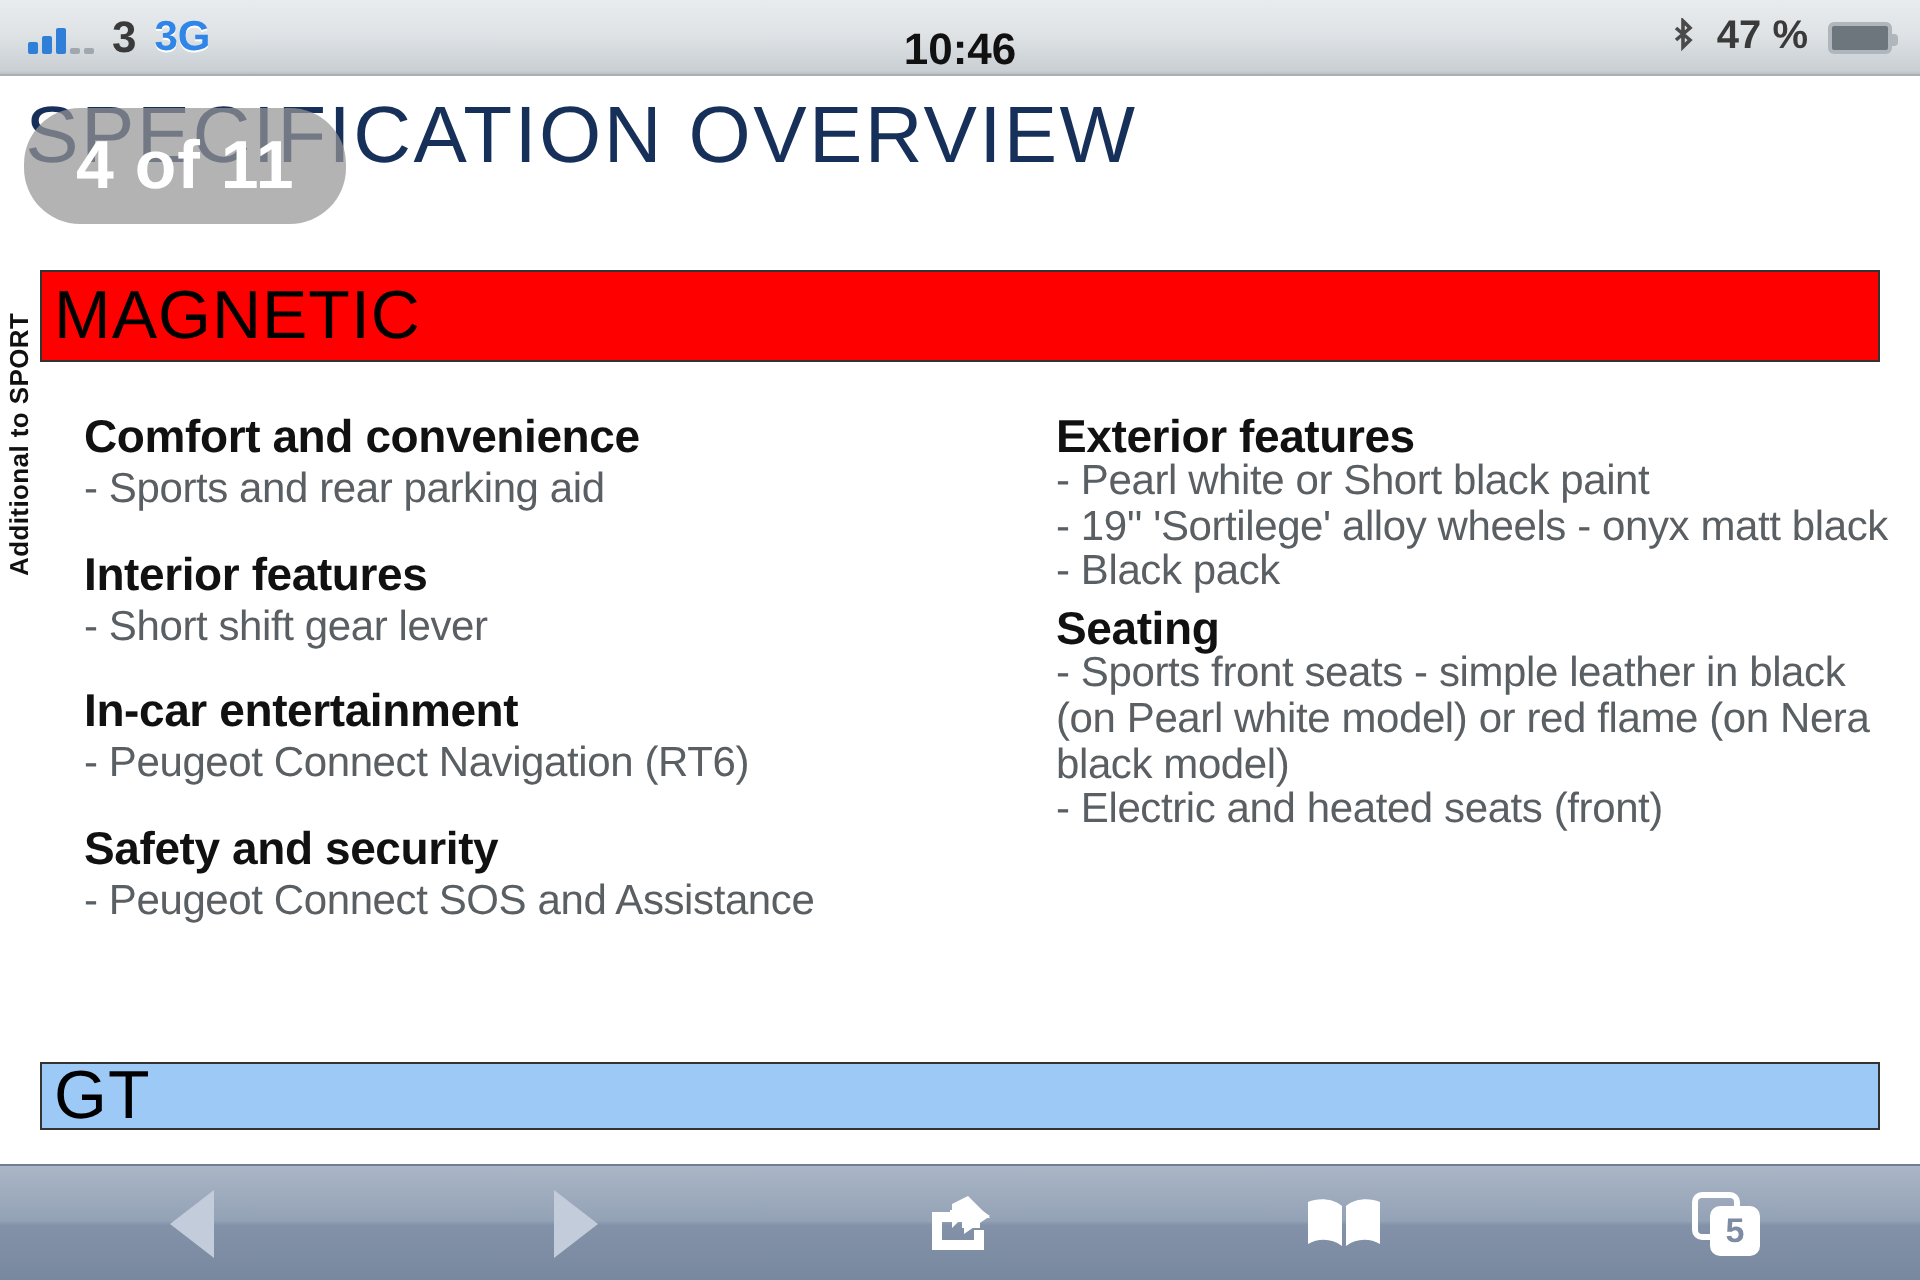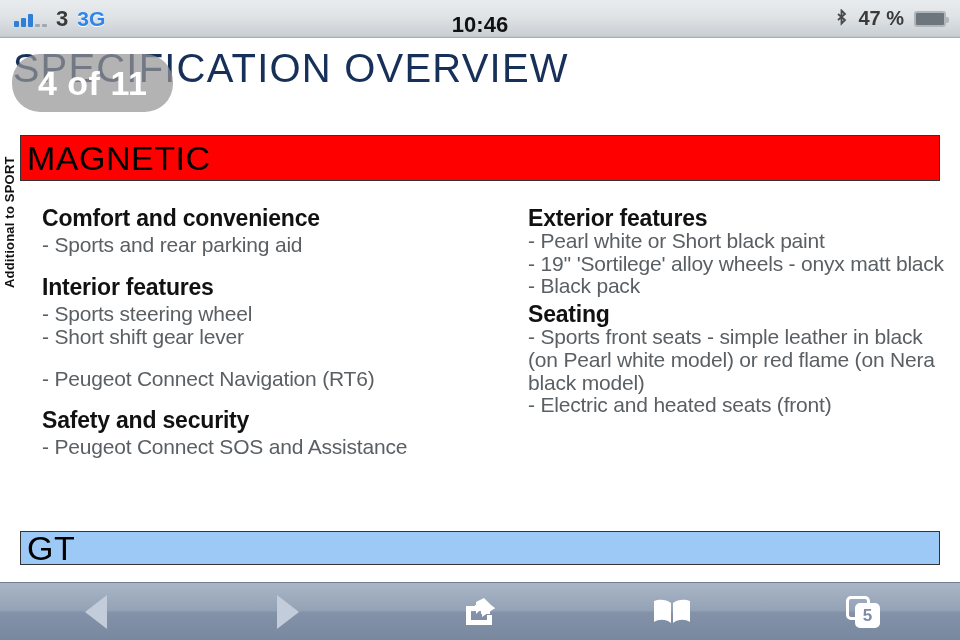--- a/index.html
+++ b/index.html
@@ -153,24 +153,24 @@
   <div class="side-label">Additional to SPORT</div>
 
   <div class="cols">
     <div class="col col-left">
       <div class="sec">
         <div class="sec-h">Comfort and convenience</div>
         <div class="sec-li">- Sports and rear parking aid</div>
       </div>
       <div class="sec">
         <div class="sec-h">Interior features</div>
-        <div class="sec-li">- Sports steering wheel</div>
         <div class="sec-li">- Short shift gear lever</div>
       </div>
       <div class="sec">
+        <div class="sec-h">In-car entertainment</div>
         <div class="sec-li">- Peugeot Connect Navigation (RT6)</div>
       </div>
       <div class="sec">
         <div class="sec-h">Safety and security</div>
         <div class="sec-li">- Peugeot Connect SOS and Assistance</div>
       </div>
     </div>
 
     <div class="col col-right">
       <div class="sec">

